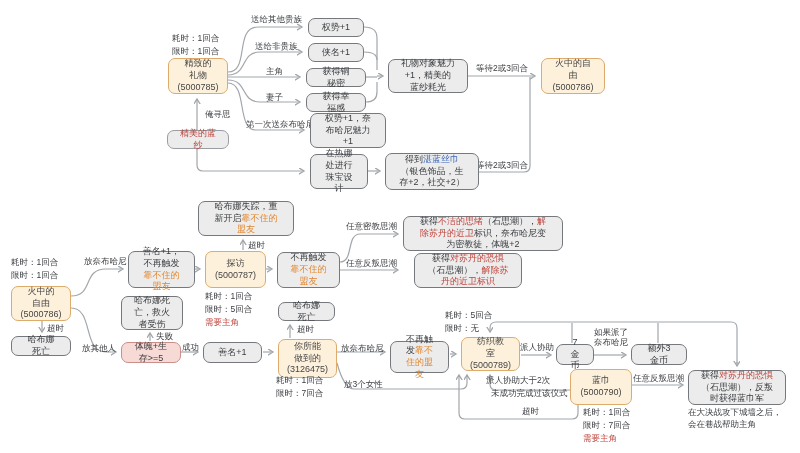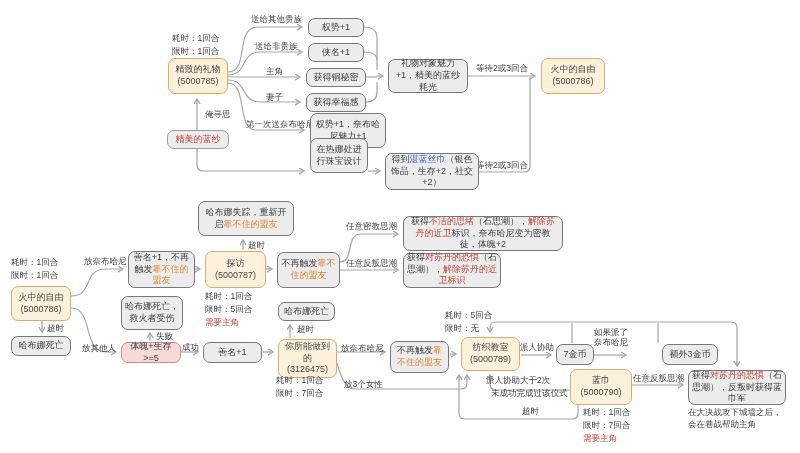--- a/index.html
+++ b/index.html
@@ -1,21 +1,21 @@
 <!DOCTYPE html>
 <html><head>
 <meta charset="utf-8">
 <style>
   html,body{margin:0;padding:0;background:#ffffff;}
   #stage{position:relative;width:800px;height:453px;background:#ffffff;overflow:hidden;
          font-family:"Liberation Sans","DejaVu Sans",sans-serif;color:#3b3e42;}
   #wires{position:absolute;left:0;top:0;width:800px;height:453px;}
   .node{position:absolute;box-sizing:border-box;display:flex;flex-direction:column;
         align-items:center;justify-content:center;text-align:center;
-        font-size:9px;line-height:1.3;border-radius:7px;padding:1px 3px;}
+        font-size:9px;line-height:1.3;border-radius:7px;padding:1px 12px;}
   .card{background:#fdf1dc;border:1.6px solid #ddab6b;color:#454545;}
   .gbox{background:#ececec;border:1.6px solid #75787d;color:#3a3d40;}
   .lite{background:#ececec;border:1.4px solid #9a9da1;}
   .pink{background:#f7d9d6;border:1.6px solid #c9908a;color:#3a3d40;}
   .lbl{position:absolute;font-size:8.5px;line-height:1.2;white-space:nowrap;color:#3b3e42;}
   .info{position:absolute;font-size:8.5px;line-height:1.55;white-space:nowrap;color:#3b3e42;}
   .red{color:#c0443c;}
   .orange{color:#e2872f;}
   .blue{color:#3a68b8;}
   .seg{display:inline;}
@@ -91,21 +91,21 @@
   <span class="lbl" style="left:255px;top:41px;">送给非贵族</span>
   <span class="lbl" style="left:266px;top:66px;">主角</span>
   <span class="lbl" style="left:266px;top:92px;">妻子</span>
   <span class="lbl" style="left:246px;top:119px;">第一次送奈布哈尼</span>
 
   <div class="node gbox" style="left:308px;top:18px;width:56px;height:19px;">权势+1</div>
   <div class="node gbox" style="left:308px;top:43px;width:56px;height:19px;">侠名+1</div>
   <div class="node gbox" style="left:306px;top:68px;width:60px;height:19px;">获得铜秘密</div>
   <div class="node gbox" style="left:306px;top:93px;width:60px;height:19px;">获得幸福感</div>
   <div class="node gbox wrap" style="left:310px;top:113px;width:76px;height:35px;">权势+1，奈布哈尼魅力+1</div>
-  <div class="node gbox wrap" style="left:310px;top:138px;width:58px;height:35px;">在热娜处进行珠宝设计</div>
+  <div class="node gbox wrap" style="left:310px;top:154px;width:58px;height:35px;">在热娜处进行珠宝设计</div>
 
   <div class="node gbox wrap" style="left:388px;top:59px;width:80px;height:34px;">礼物对象魅力+1，精美的蓝纱耗光</div>
 
   <span class="lbl" style="left:476px;top:63px;">等待2或3回合</span>
   <span class="lbl" style="left:476px;top:160px;">等待2或3回合</span>
 
   <div class="node card" style="left:541px;top:58px;width:64px;height:36px;">
     <div>火中的自由</div>
     <div>(5000786)</div>
   </div>
@@ -168,21 +168,21 @@
 
   <span class="lbl" style="left:346px;top:221px;">任意密教思潮</span>
   <span class="lbl" style="left:346px;top:258px;">任意反叛思潮</span>
 
   <div class="node gbox wrap" style="left:403px;top:216px;width:160px;height:35px;">
     <div class="wrap" style="display:inline;">
       <span class="seg">获得</span><span class="seg red">不洁的思绪</span><span class="seg">（石思潮），</span><span class="seg red">解除苏丹的近卫</span><span class="seg">标识，奈布哈尼变为密教徒，体魄+2</span>
     </div>
   </div>
 
-  <div class="node gbox wrap" style="left:403px;top:253px;width:98px;height:35px;font-family:Liberation Mono, monospace;">
+  <div class="node gbox wrap" style="left:414px;top:253px;width:108px;height:35px;">
     <div class="wrap" style="display:inline;">
       <span class="seg">获得</span><span class="seg red">对苏丹的恐惧</span><span class="seg">（石思潮），</span><span class="seg red">解除苏丹的近卫标识</span>
     </div>
   </div>
 
   <div class="node gbox wrap" style="left:121px;top:296px;width:62px;height:34px;">哈布娜死亡，救火者受伤</div>
   <span class="lbl" style="left:156px;top:331px;">失败</span>
 
   <div class="node pink" style="left:121px;top:342px;width:60px;height:21px;">体魄+生存&gt;=5</div>
   <span class="lbl" style="left:182px;top:342px;">成功</span>
@@ -219,21 +219,21 @@
     <div>(5000789)</div>
   </div>
 
   <span class="lbl" style="left:520px;top:342px;">派人协助</span>
   <div class="node gbox" style="left:556px;top:344px;width:38px;height:21px;">7金币</div>
 
   <div class="lbl" style="left:594px;top:327px;text-align:center;">
     <div>如果派了</div>
     <div>奈布哈尼</div>
   </div>
-  <div class="node gbox" style="left:662px;top:344px;width:56px;height:21px;">额外3金币</div>
+  <div class="node gbox" style="left:631px;top:344px;width:56px;height:21px;">额外3金币</div>
 
   <span class="lbl" style="left:486px;top:375px;">派人协助大于2次</span>
   <span class="lbl" style="left:491px;top:388px;">未成功完成过该仪式</span>
   <span class="lbl" style="left:522px;top:406px;">超时</span>
 
   <div class="node card" style="left:570px;top:369px;width:62px;height:36px;">
     <div>蓝巾</div>
     <div>(5000790)</div>
   </div>
   <div class="info" style="left:583px;top:406px;">

